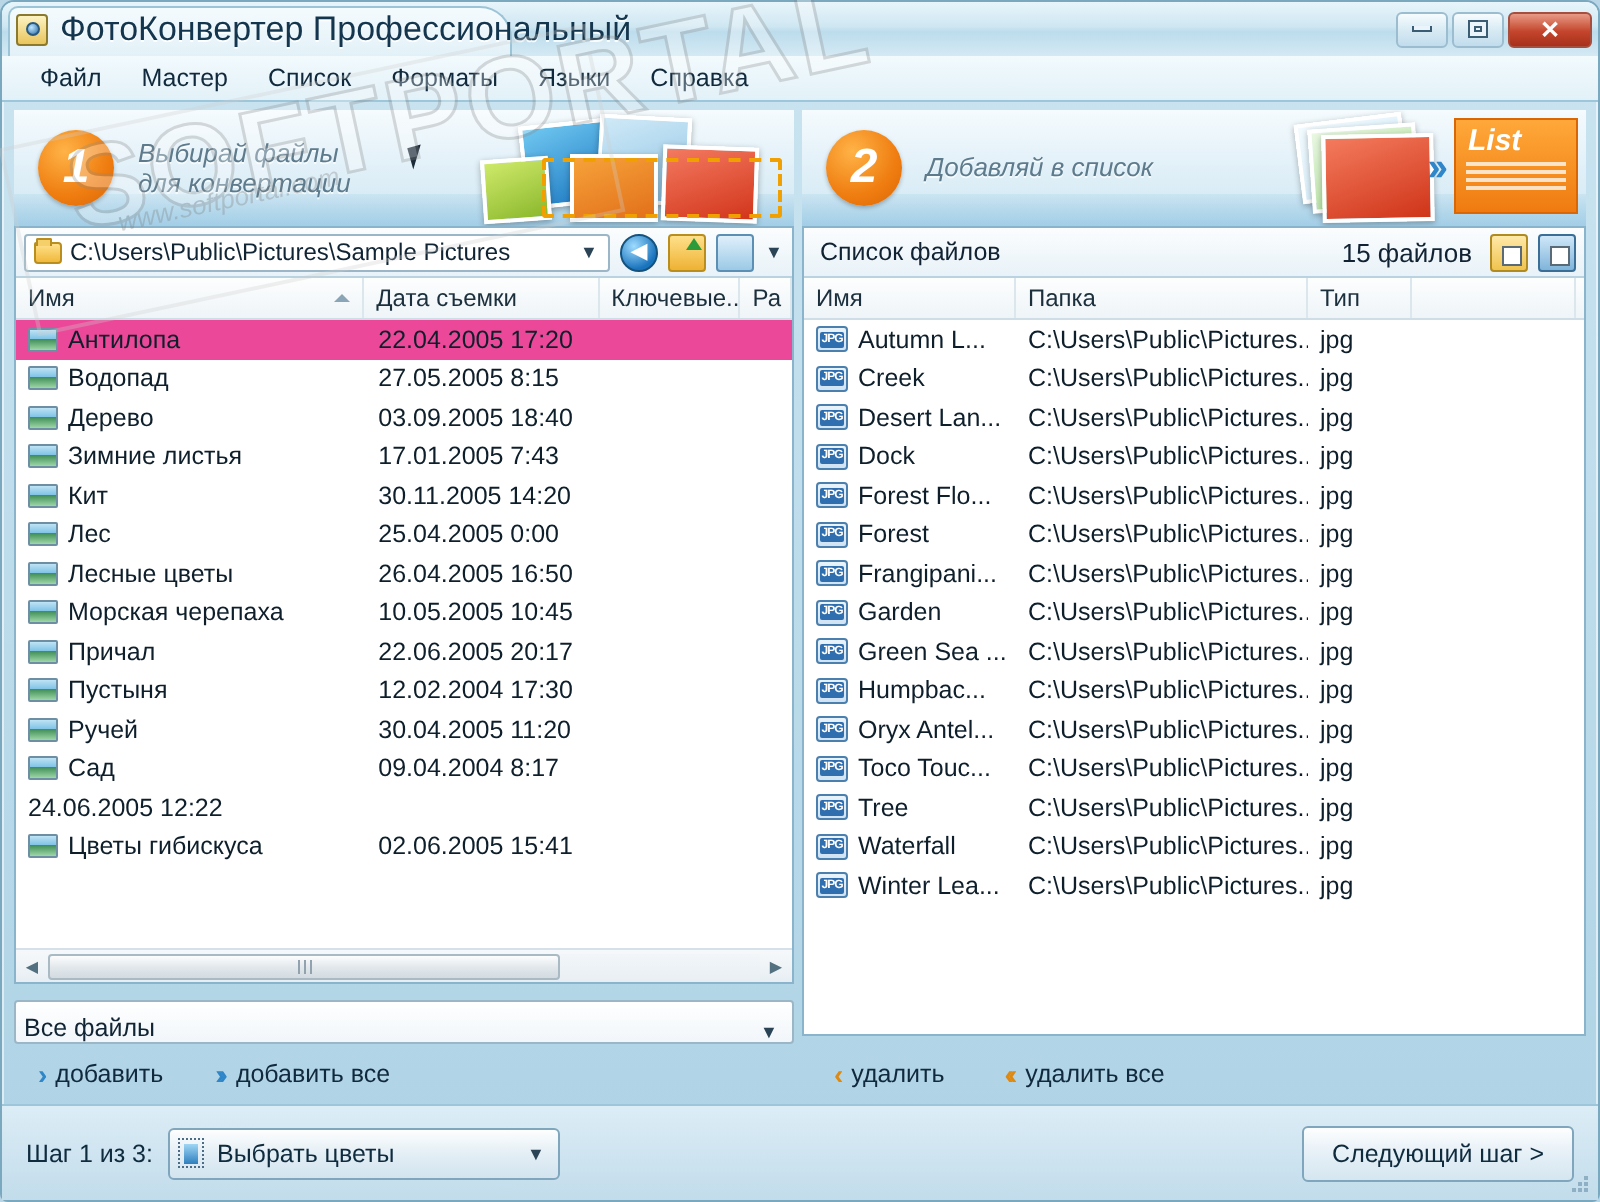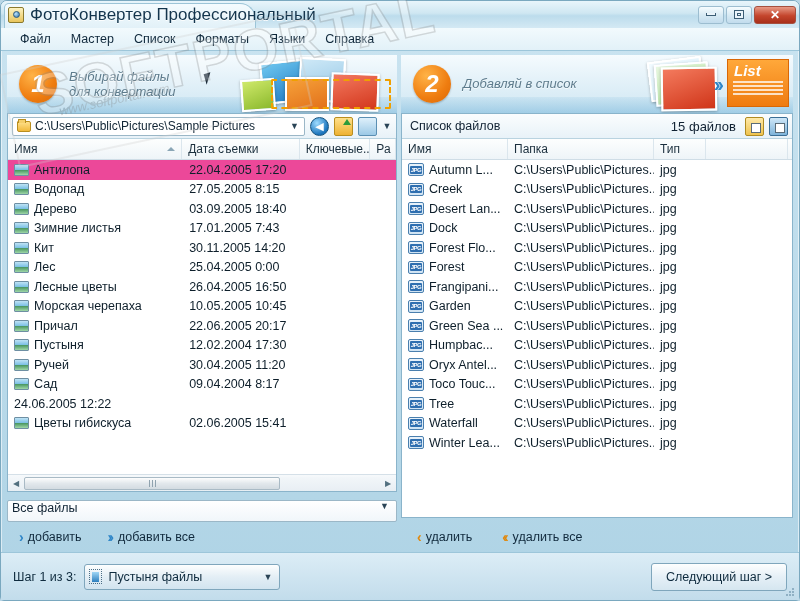--- a/index.html
+++ b/index.html
@@ -236,21 +236,21 @@
     background: linear-gradient(180deg,#fdfdfd,#e2e8ec 50%,#d3dbe1);
     border: 1px solid #a9bac5; border-radius:2px;
     display:flex; align-items:center; justify-content:center;
   }
   .hs-thumb i { width:1px;height:7px;background:#90a3af;margin:0 1px;display:block;}
 
   
   .filter-combo {
     height: 22px; flex: 0 0 22px; margin: 4px 0 0 0;
     border: 1px solid #9bb7c7; background: linear-gradient(180deg,#ffffff,#f1f6fa);
-    display: flex; align-items: flex-start; padding: 0 4px; border-radius:2px;
+    display: flex; align-items: flex-end; padding: 0 4px; border-radius:2px;
   }
   .filter-combo .txt { flex:1 1 auto; font-size: 12.5px; color:#102434;}
 
   
   .linkbar { height: 30px; flex: 0 0 30px; display: flex; align-items: center; gap: 26px; padding-left: 12px; }
   .linkbar.right-bar { padding-left: 16px; gap: 30px; }
   .lnk { display: flex; align-items: center; gap: 7px; font-size: 12.5px; color: #10293c; }
   .chev { font-weight: bold; font-size: 14px; letter-spacing: -3px; }
   .chev.blue { color: #2f86c8; }
   .chev.orange { color: #e0890f; }
@@ -879,21 +879,21 @@
       </div>
     </div>
   </div>
 
   <div class="footer">
     <div class="step-label">Шаг 1 из 3:</div>
     <div class="step-combo">
       <div class="step-ico">
           <i></i>
         </div>
-      <div style="flex:1 1 auto">Пустыня файлы</div>
+      <div style="flex:1 1 auto">Выбрать цветы</div>
       <div class="combo-arrow">▼</div>
     </div>
     <div class="next-btn">Следующий шаг &gt;</div>
     <div class="grip">
       <i style="left:6px;top:0"></i>
         <i style="left:3px;top:3px"></i>
         <i style="left:6px;top:3px"></i>
       <i style="left:0;top:6px"></i>
         <i style="left:3px;top:6px"></i>
         <i style="left:6px;top:6px"></i>

